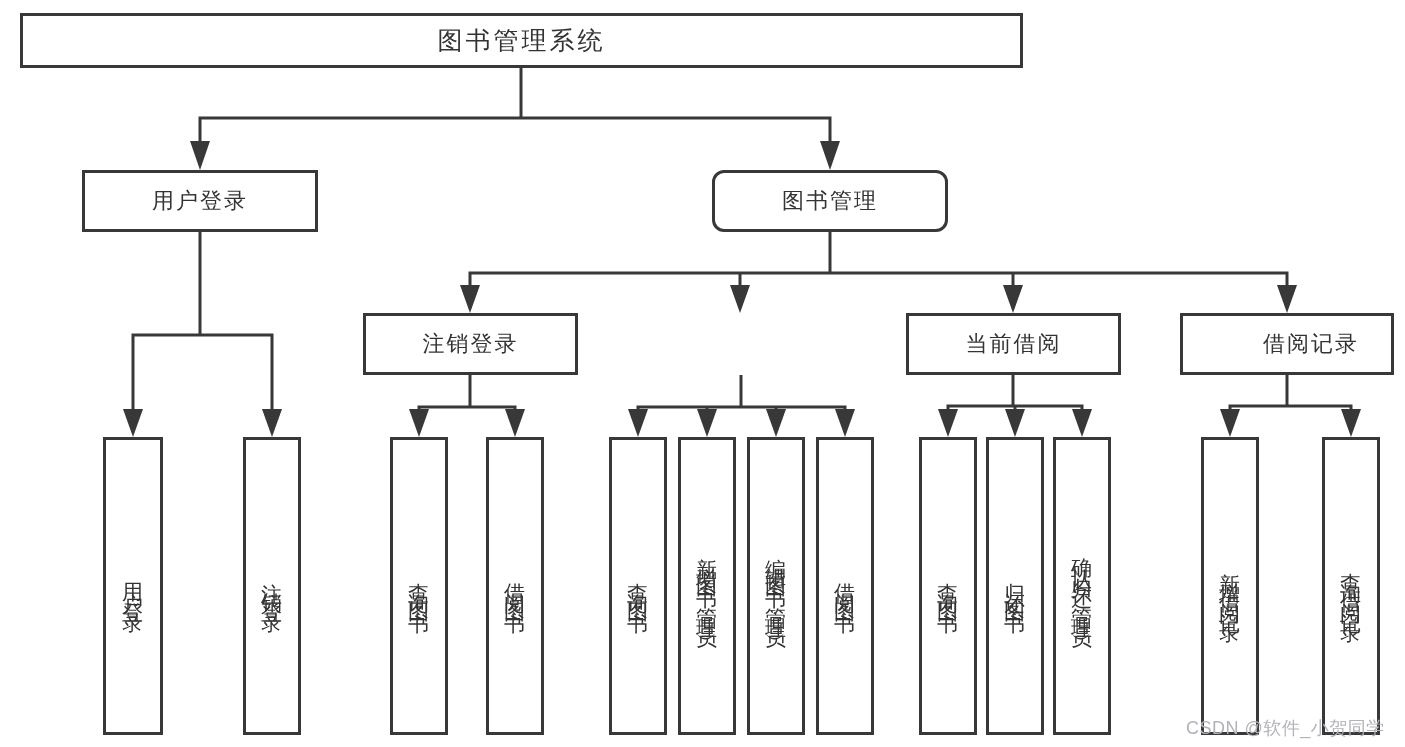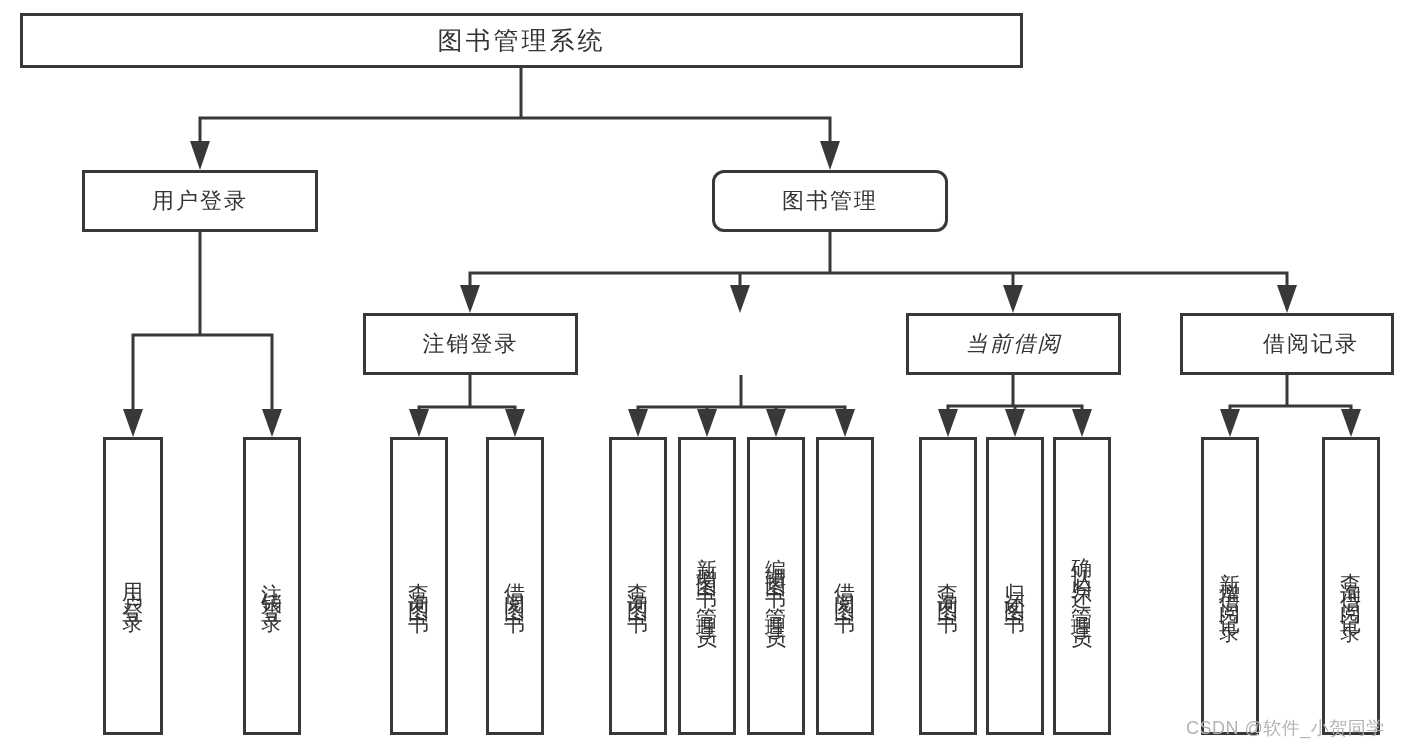--- a/index.html
+++ b/index.html
@@ -82,21 +82,21 @@
       <polygon points="1341,409 1361,409 1351,437"></polygon>
     </g>
   </svg>
 
   <div class="box root" style="left:20px; top:13px; width:1003px; height:55px;">图书管理系统</div>
 
   <div class="box h" style="left:82px; top:170px; width:236px; height:62px;">用户登录</div>
   <div class="box h" style="left:712px; top:170px; width:236px; height:62px;border-radius:12px;">图书管理</div>
 
   <div class="box h" style="left:363px; top:313px; width:215px; height:62px;">注销登录</div>
-  <div class="box h" style="left:906px; top:313px; width:215px; height:62px;font-style:italic;">当前借阅</div>
+  <div class="box h" style="left:906px; top:313px; width:215px; height:62px;">当前借阅</div>
   <div class="box h" style="left:1180px; top:313px; width:214px; height:62px;padding-left:48px;">借阅记录</div>
 
   <div class="box v" style="left:103px; top:437px; width:60px; height:298px;">用户登录</div>
   <div class="box v" style="left:243px; top:437px; width:58px; height:298px;">注销登录</div>
 
   <div class="box v" style="left:390px; top:437px; width:58px; height:298px;">查询图书</div>
   <div class="box v" style="left:486px; top:437px; width:58px; height:298px;">借阅图书</div>
 
   <div class="box v" style="left:609px; top:437px; width:58px; height:298px;">查询图书</div>
   <div class="box v" style="left:678px; top:437px; width:58px; height:298px;">新增图书（管理员）</div>

